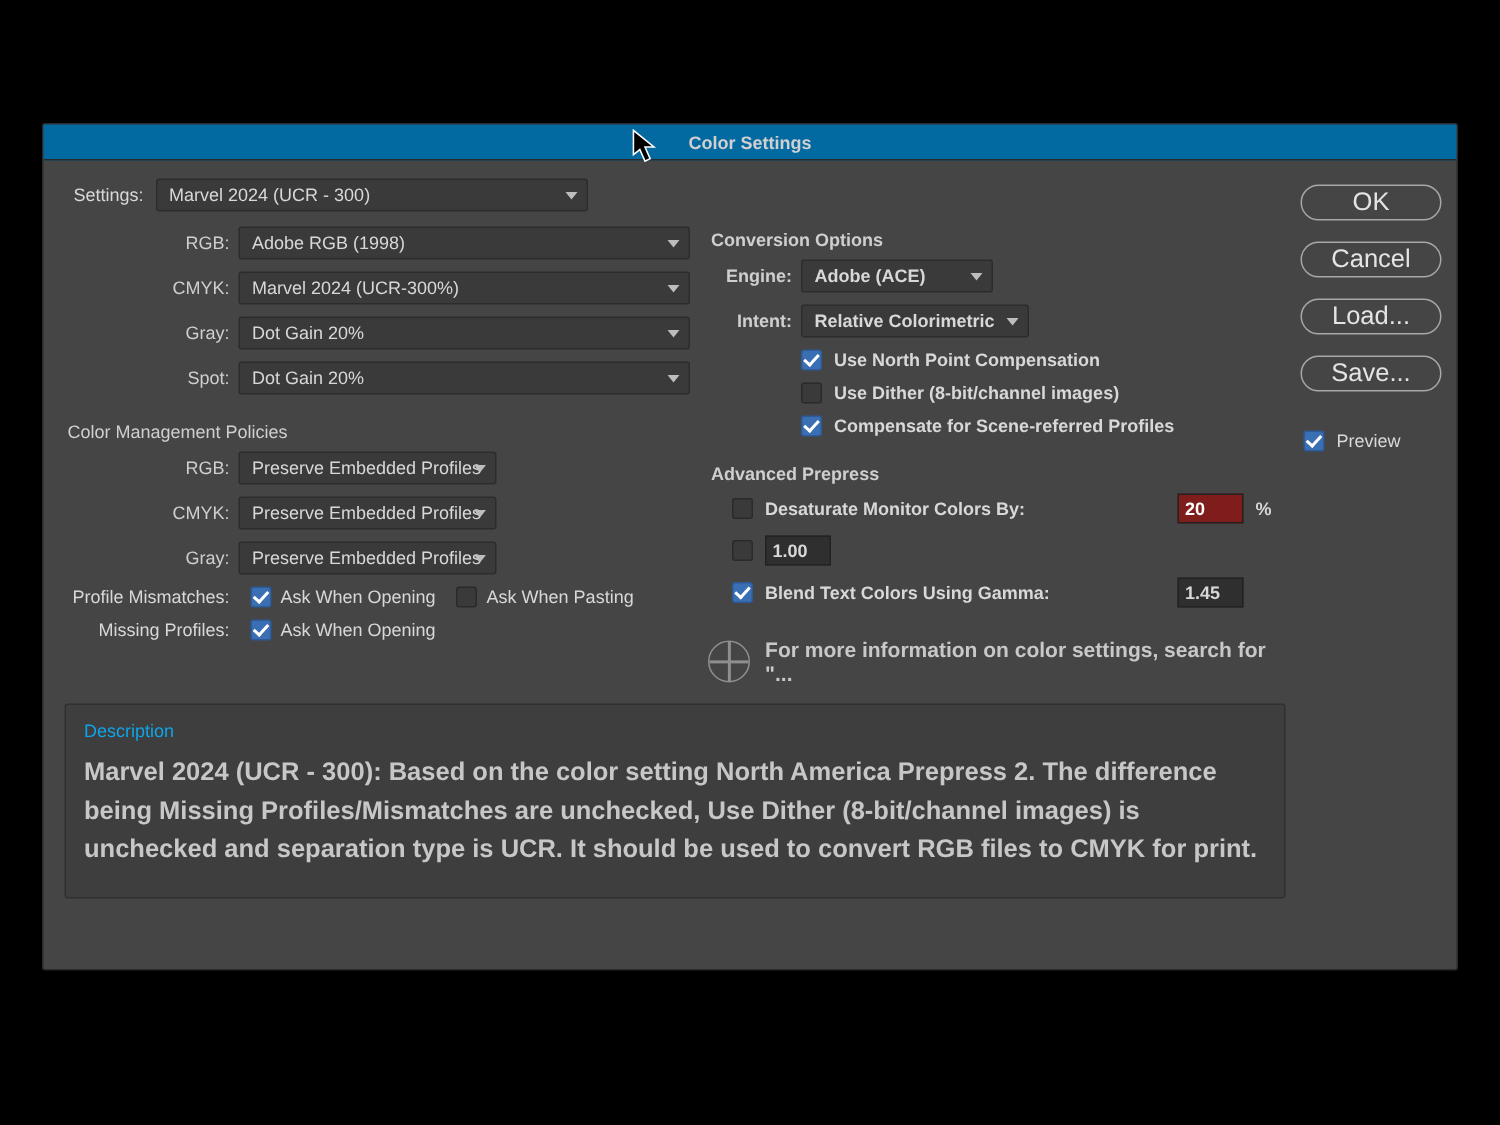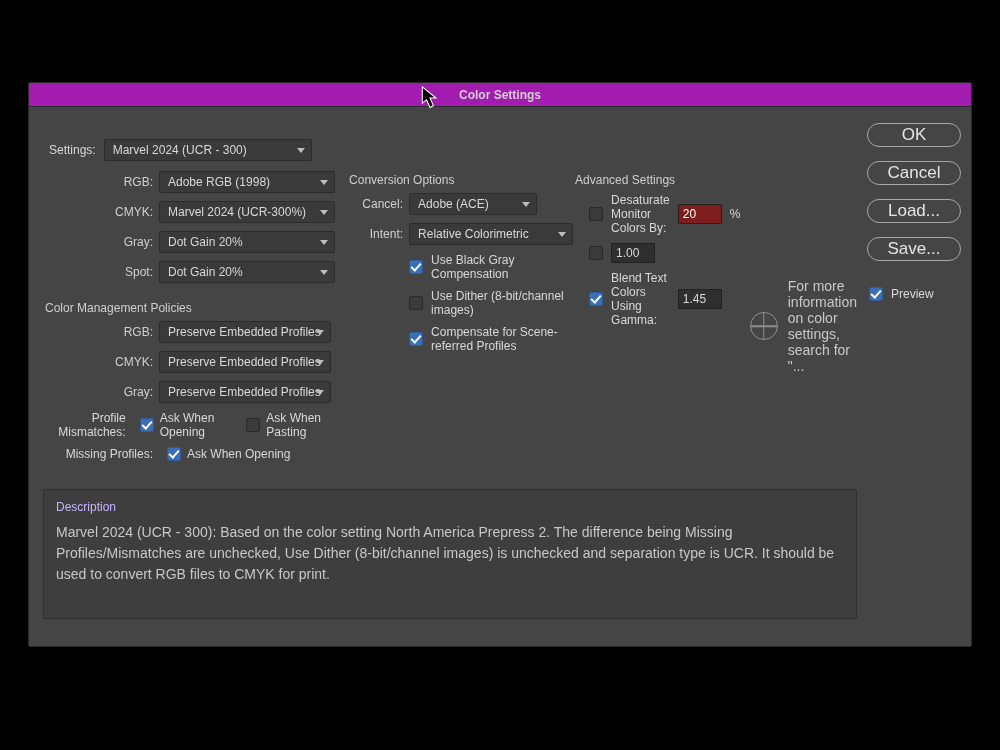--- a/index.html
+++ b/index.html
@@ -18,60 +18,59 @@
     left: 28px; top: 82px;
     width: 944px; height: 565px;
     background: #454545;
     border: 1px solid #2a2a2a;
     border-radius: 2px;
     display: flex;
     flex-direction: column;
   }
   .titlebar {
     height: 24px;
-    background: #a21caf;
+    background: #0369a1;
     color: #d0d0d0;
     text-align: center;
     line-height: 24px;
     font-size: 12px;
     font-weight: 600;
     border-bottom: 1px solid #2a2a2a;
   }
   .body {
     flex: 1;
     display: flex;
     padding: 10px 10px 10px 14px;
     gap: 10px;
   }
   .main {
     flex: 1;
     display: flex;
     flex-direction: column;
     gap: 6px;
-    margin-top: 20px;
   }
   .side {
     width: 94px;
     display: flex;
     flex-direction: column;
     gap: 14px;
     padding-top: 6px;
   }
   .settings-row {
     display: flex;
     align-items: center;
     gap: 8px;
     padding: 2px 0 4px 0;
   }
   .columns {
     display: flex;
     gap: 12px;
   }
   .col-left { flex: 1.04; display:flex; flex-direction:column; }
-  .col-right { flex: 0.96; display:flex; flex-direction:row; }
+  .col-right { flex: 0.96; display:flex; flex-direction:column;font-weight:bold; }
   .group { margin-bottom: 8px; }
   .group-title {
     color: #cfcfcf;
     font-size: 12px;
     padding: 2px 0 6px 2px;
   }
   .field-row {
     display: flex;
     align-items: center;
     gap: 6px;
@@ -100,21 +99,21 @@
   .select::after {
     content: "";
     position: absolute;
     right: 6px; top: 8px;
     border-left: 4px solid transparent;
     border-right: 4px solid transparent;
     border-top: 5px solid #bdbdbd;
   }
   .select.full { flex: 1; }
   .select.med { width: 172px; }
-  .select.sm { width: 164px; }
+  .select.sm { width: 152px; }
   .check-row {
     display: flex;
     align-items: center;
     gap: 8px;
     margin-bottom: 8px;
     padding-left: 62px;
   }
   .chk {
     width: 14px; height: 14px;
     border: 1px solid #2a2a2a;
@@ -185,22 +184,22 @@
   .globe::before { left:50%; top:0; width:1.5px; height:100%; transform:translateX(-50%);}
   .globe::after { top:50%; left:0; height:1.5px; width:100%; transform:translateY(-50%);}
   .desc-box {
     margin-top: 6px;
     background: #3e3e3e;
     border: 1px solid #303030;
     border-radius: 2px;
     padding: 10px 12px;
     min-height: 130px;
   }
-  .desc-title { color:#c4b5fd; margin-bottom:8px; }
-  .desc-body { color:#c7c7c7; line-height: 1.5; font-size: 14px; }
+  .desc-title { color:#0ea5e9; margin-bottom:8px; }
+  .desc-body { color:#c7c7c7; line-height: 1.5; font-size: 17px; font-weight: bold; }
   .btn {
     height: 24px;
     border: 1px solid #a8a8a8;
     background: transparent;
     color: #e4e4e4;
     border-radius: 12px;
     text-align: center;
     line-height: 22px;
     cursor: pointer;
     font-size: 17px;
@@ -220,21 +219,21 @@
 </head>
 <body>
 
 <div class="dialog">
   <div class="titlebar">Color Settings</div>
   <div class="body">
     <div class="main">
 
       <div class="settings-row">
         <span style="margin-left:6px;">Settings:</span>
-        <div class="select" style="width:208px">
+        <div class="select" style="width:288px">
           <span>Marvel 2024 (UCR - 300)</span>
         </div>
       </div>
 
       <div class="columns">
 
         <div class="col-left">
 
           <div class="group">
 
@@ -292,44 +291,44 @@
               </div>
             </div>
           </div>
         </div>
 
         <div class="col-right">
           <div class="group">
             <div class="group-title">Conversion Options</div>
 
             <div class="field-row small">
-              <span class="lbl">Cancel:</span>
+              <span class="lbl">Engine:</span>
               <div class="select" style="width:128px"><span>Adobe (ACE)</span></div>
             </div>
             <div class="field-row small">
               <span class="lbl">Intent:</span>
               <div class="select sm"><span>Relative Colorimetric</span></div>
             </div>
 
             <div class="check-row">
               <div class="chk checked"></div>
-              <span class="txtlabel">Use Black Gray Compensation</span>
+              <span class="txtlabel">Use North Point Compensation</span>
             </div>
             <div class="check-row">
               <div class="chk"></div>
               <span class="txtlabel">Use Dither (8-bit/channel images)</span>
             </div>
             <div class="check-row">
               <div class="chk checked"></div>
               <span class="txtlabel">Compensate for Scene-referred Profiles</span>
             </div>
           </div>
 
           <div class="group">
-            <div class="group-title">Advanced Settings</div>
+            <div class="group-title">Advanced Prepress</div>
 
             <div class="adv-row">
               <div class="chk"></div>
               <span class="lbltxt">Desaturate Monitor Colors By:</span>
               <div class="numbox hl">20</div>
               <span style="width:20px;">%</span>
             </div>
             <div class="adv-row">
               <div class="chk"></div>
               <div class="numbox">1.00</div>

